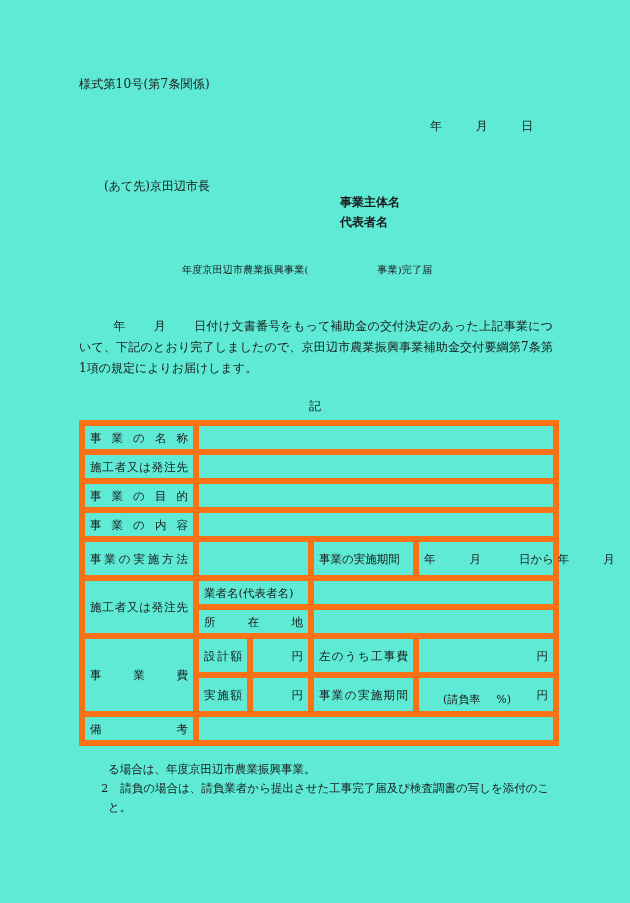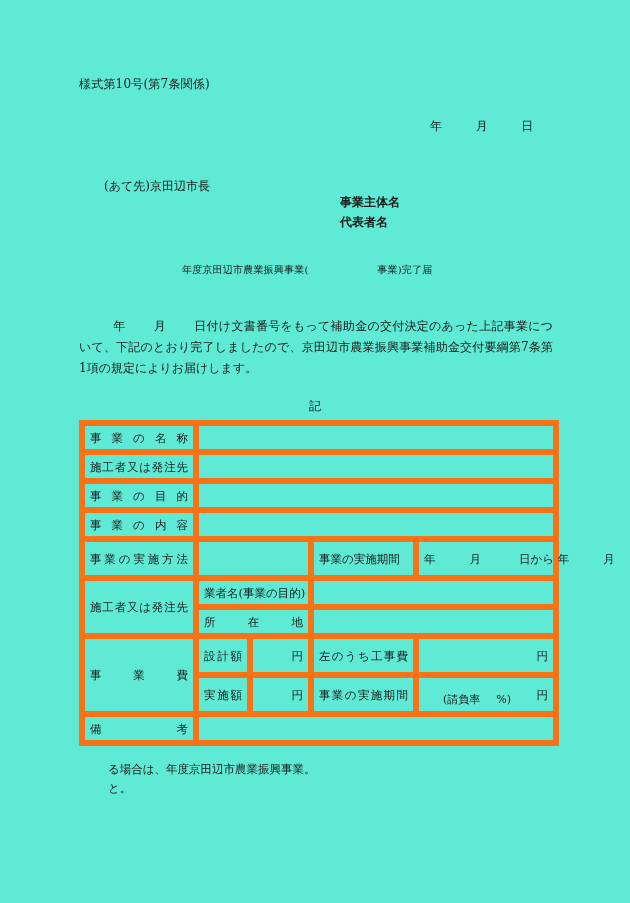--- a/index.html
+++ b/index.html
@@ -230,21 +230,21 @@
         <td colspan="2"></td>
         <td class="lbl-c">事業の実施期間</td>
         <td class="period-cell">
           <div class="pl"><span>年</span><span class="yg"></span><span>月</span><span class="mg"></span><span>日から</span></div>
           <div class="pl"><span>年</span><span class="yg"></span><span>月</span><span class="mg"></span></div>
         </td>
       </tr>
 
       <tr class="r30">
         <td class="lbl" rowspan="2">施工者又は発注先</td>
-        <td class="lbl-c" colspan="2">業者名(事業の目的)</td>
+        <td class="lbl-c" colspan="2">業者名(代表者名)</td>
         <td colspan="2"></td>
       </tr>
       <tr class="r30">
         <td class="lbl" colspan="2">所在地</td>
         <td colspan="2"></td>
       </tr>
 
       <tr class="r40">
         <td class="lbl" rowspan="2">事業費</td>
         <td class="lbl">設計額</td>
@@ -264,16 +264,17 @@
 
       <tr class="r30">
         <td class="lbl">備考</td>
         <td colspan="4"></td>
       </tr>
     </tbody>
   </table>
 
   <div class="notes">
     <div class="note-row note-cont">る場合は、年度京田辺市農業振興事業。</div>
+    <div class="note-row note-2"><span>2</span><span class="sp"></span><span>請負の場合は、請負業者から提出させた工事完了届及び検査調書の写しを添付のこ</span></div>
     <div class="note-row note-cont">と。</div>
   </div>
 
 </div>
 
 </body></html>

